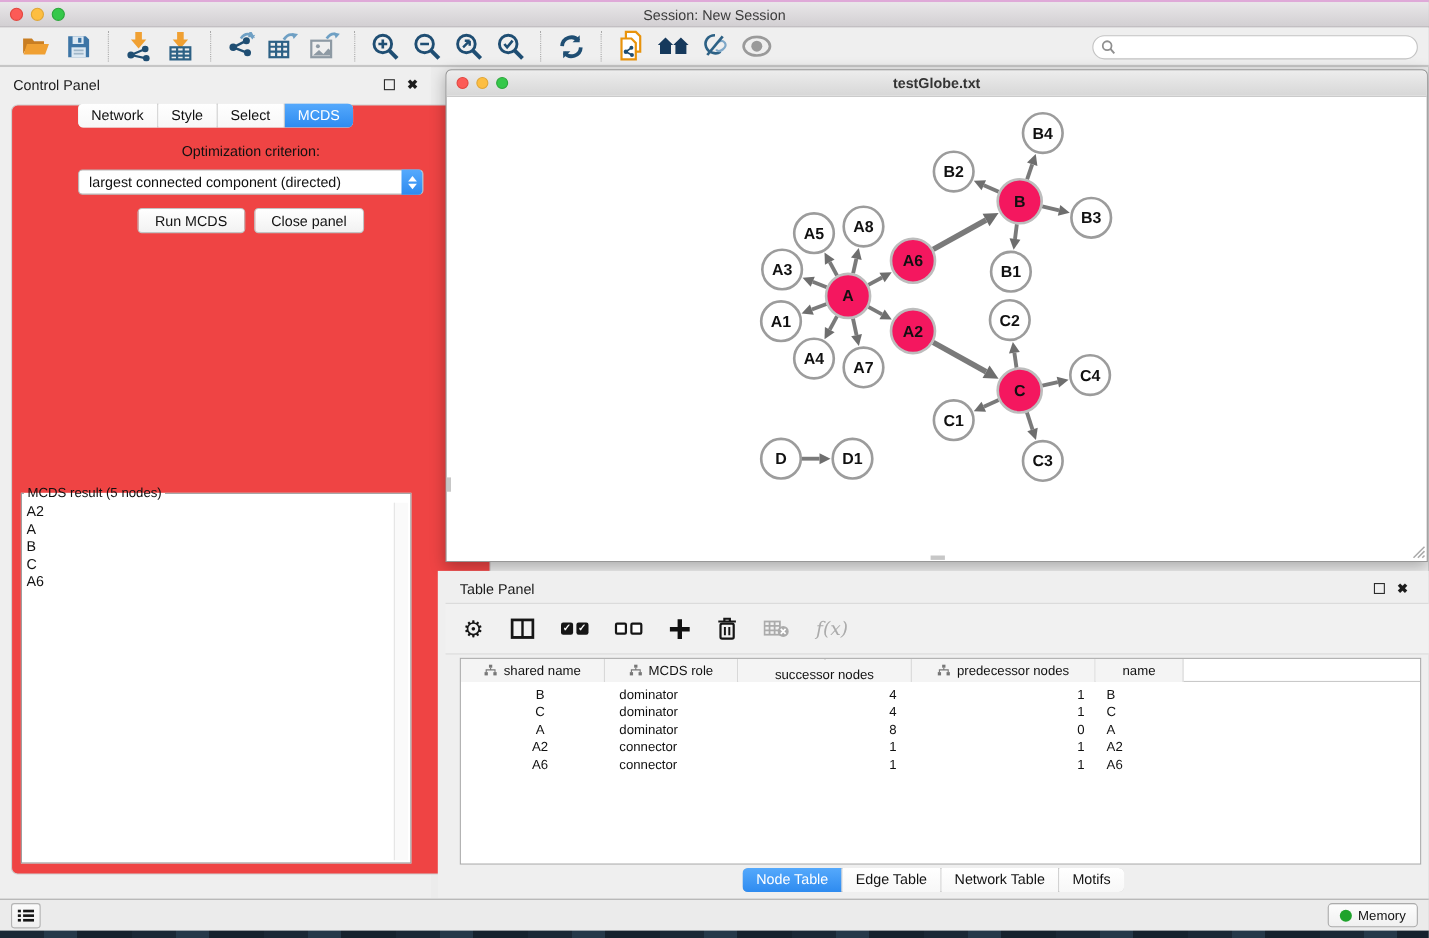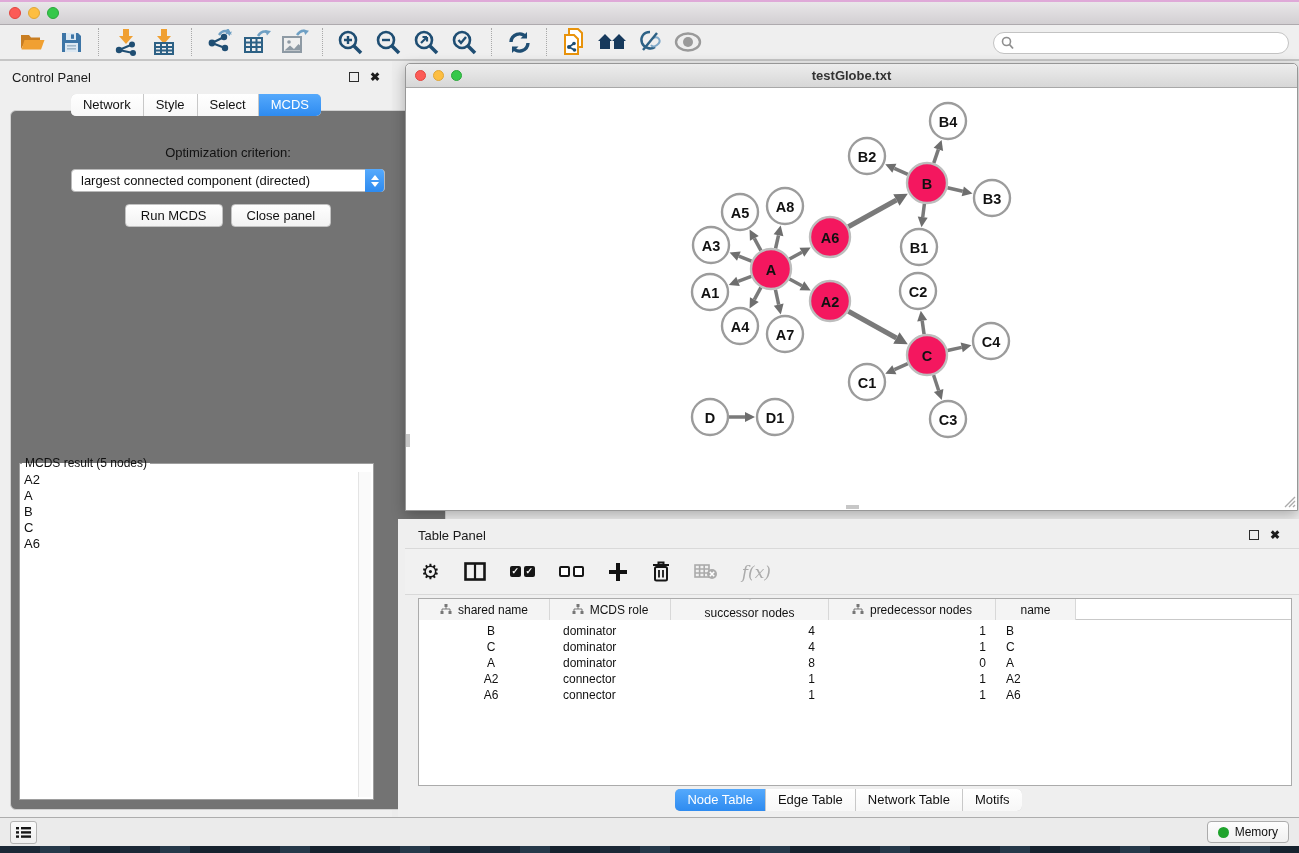--- a/index.html
+++ b/index.html
@@ -50,22 +50,22 @@
   #control-panel { position:absolute; left:0; top:61px; width:392px; height:756px; background:#EFEFEF; }
   #cp-tabs { position:absolute; left:0; top:33px; width:100%; display:flex; justify-content:center; z-index:3; }
   .seg { display:flex; border-radius:5px; box-shadow:0 0 0 1px #BFBFBF inset; background:#fff; overflow:hidden; }
   .seg-btn {
     font-size:13px; color:#111; background:linear-gradient(#FFFFFF,#F7F7F7);
     padding:3px 12px; border-right:1px solid #C8C8C8; cursor:default; line-height:16px;
   }
   .seg-btn:last-child { border-right:none; }
   .seg-btn.active { background:linear-gradient(#55A9FC,#2E8BF0); color:#fff; }
   #cp-card {
-    position:absolute; left:10px; top:49px; width:436px; height:700px;
-    background:#737373; border:1px solid #D0D0D0; border-radius:6px;
+    position:absolute; left:10px; top:34px; width:436px; height:700px;
+    background:#ef4444; border:1px solid #D0D0D0; border-radius:6px;
   }
   #opt-label { margin-top:34px; text-align:center; font-size:13px; color:#111; }
   #criterion-select {
     position:relative; margin:9px auto 0; width:314px; height:23px;
     background:#fff; border:1px solid #B9B9B9; border-radius:4px;
     font-size:13px; line-height:21px; padding-left:9px; color:#111;
   }
   #criterion-select .stepper {
     position:absolute; right:0; top:-1px; width:19px; height:23px;
     background:linear-gradient(#56AAFD,#2D8AEF); border-radius:0 4px 4px 0;
@@ -167,20 +167,21 @@
 <div id="app">
 
   <div id="desktop-top"></div>
 
   <div id="titlebar">
     <div class="lights">
       <span class="tl red"></span>
       <span class="tl yellow"></span>
       <span class="tl green"></span>
     </div>
+    <div class="wtitle">Session: New Session</div>
   </div>
 
   <div id="toolbar">
     <span class="tbtn">
         <svg width="26" height="24" viewBox="0 0 26 24">
           <path d="M1 19 V5 h8 l2 2.5 h9 v3 H6 Z" fill="#C97E22"></path>
           <path d="M4.5 10 h20 l-3.5 9.5 H1.5 Z" fill="#F0A032"></path>
         </svg>
       </span>
     <span class="tbtn">

